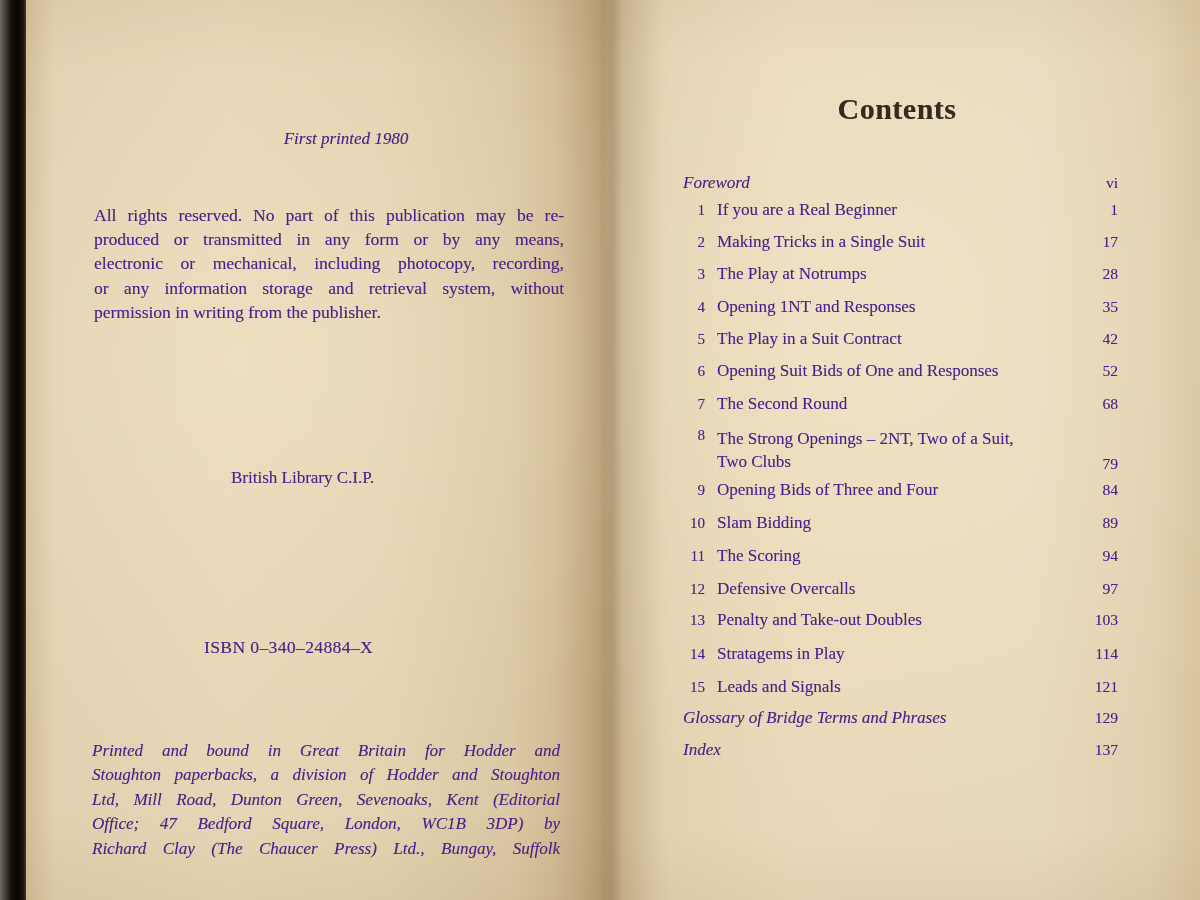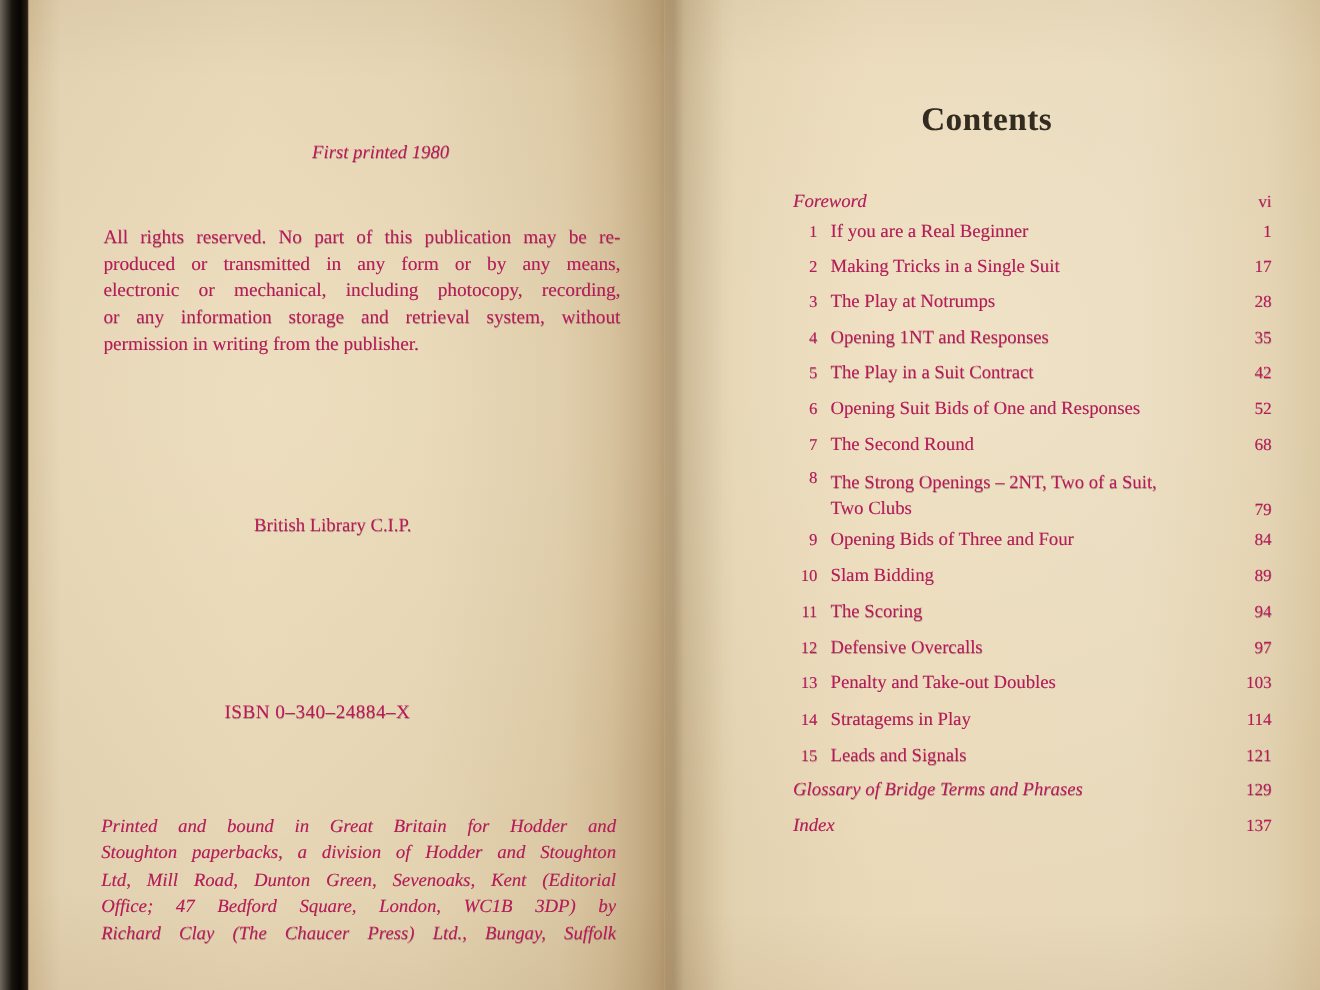--- a/index.html
+++ b/index.html
@@ -27,41 +27,41 @@
     background:
       radial-gradient(ellipse 700px 700px at 45% 35%, rgba(255,248,228,0.28), rgba(0,0,0,0) 72%),
       linear-gradient(180deg, rgba(120,90,50,0.05) 0%, rgba(0,0,0,0) 7%, rgba(0,0,0,0) 92%, rgba(120,90,50,0.07) 100%),
       linear-gradient(90deg,#c2a87f 0%,#d3bf99 3%,#e3d2b0 11%,#ead9b9 32%,#e8d9bb 72%,#e1d0ae 92%,#d8c49e 100%);
   }
   
   .gutter{
     position:absolute;left:556px;top:0;width:120px;height:900px;pointer-events:none;
     background:linear-gradient(90deg,rgba(0,0,0,0) 0%,rgba(94,66,34,0.10) 35%,rgba(74,50,24,0.22) 47%,rgba(94,66,34,0.10) 55%,rgba(0,0,0,0) 85%);
   }
-  .ink{color:#be185d;text-shadow:0.3px 0.4px 0.5px rgba(52,40,24,0.35);}
+  .ink{color:#4c1d95;text-shadow:0.3px 0.4px 0.5px rgba(52,40,24,0.35);}
   .it{font-style:italic;}
 
   
   .blk{position:absolute;}
   .printing-notice{left:166px;top:126px;width:360px;text-align:center;font-size:17px;line-height:26px;}
   .rights{left:94px;top:203px;width:470px;font-size:17.5px;line-height:24.2px;}
   .rights .jline{text-align:justify;text-align-last:justify;}
   .rights .jline.last{text-align-last:left;}
   .publisher{left:95px;top:335px;width:470px;text-align:center;font-size:17.5px;line-height:26px;}
   .cip-heading{left:231px;top:468px;font-size:17px;}
   .cip-block{left:251px;top:510px;font-size:17px;line-height:22.4px;}
   .cip-class{display:flex;}
   .cip-class .cls-right{margin-left:58px;}
   .isbn{left:204px;top:637px;font-size:17.5px;letter-spacing:0.4px;}
   .printer{left:92px;top:739px;width:468px;font-size:17px;line-height:24.4px;}
   .printer .jline{text-align:justify;text-align-last:justify;}
 
   
   .contents-title{left:747px;top:92px;width:300px;text-align:center;font-size:30px;font-weight:700;letter-spacing:0.5px;color:#332b1f;}
-  .toc{position:absolute;left:683px;top:0;width:435px;height:808px;margin-left:38px;}
+  .toc{position:absolute;left:683px;top:0;width:435px;height:808px;}
   .toc-row{position:absolute;left:0;width:435px;display:flex;align-items:baseline;font-size:17px;}
   .toc-num{width:22px;text-align:right;font-size:15px;flex:none;}
   .toc-title{margin-left:12px;}
   .toc-page{margin-left:auto;font-size:15.5px;}
   .toc-row.noname .toc-title{margin-left:0;}
   .toc-row.twoline{align-items:stretch;}
   .toc-row.twoline .toc-num{align-self:flex-start;}
   .toc-row.twoline .toc-titles{margin-left:12px;line-height:23px;}
   .toc-row.twoline .toc-page{align-self:flex-end;}
 </style>

